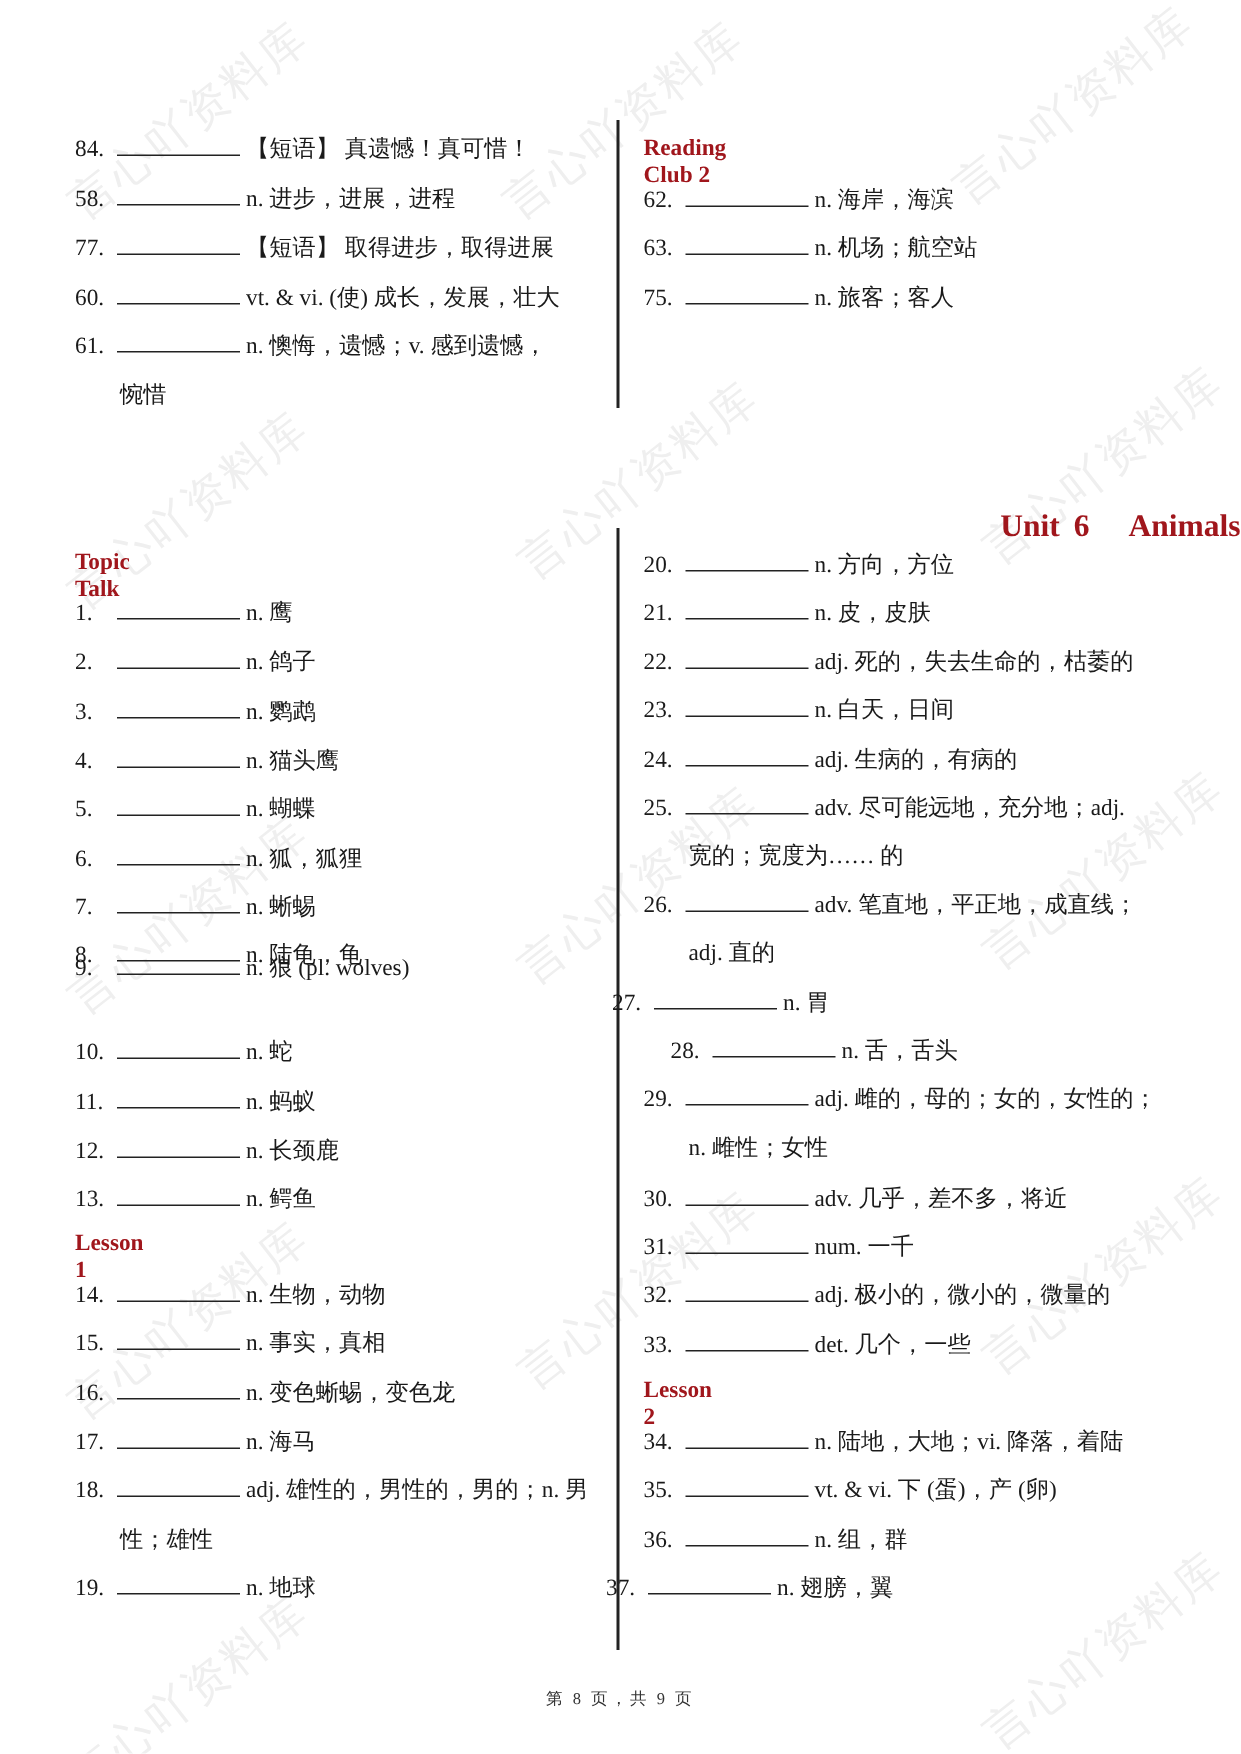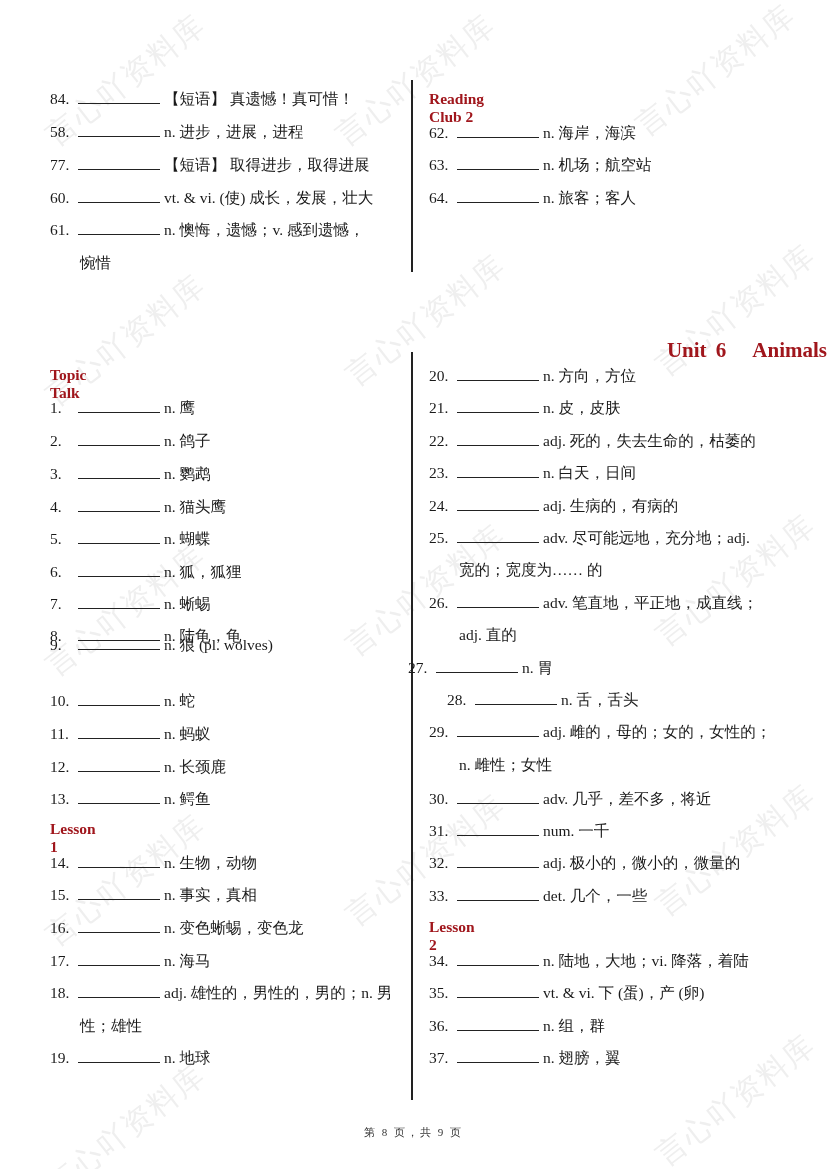--- a/index.html
+++ b/index.html
@@ -65,21 +65,21 @@
 
 <div class="col" style="left:0;top:0;">
   <div class="heading" style="left:429px;top:90px">Reading Club 2</div>
   <div class="row" style="left:429px;top:123px">
     <span class="num">62.</span><span class="blank"></span><span class="defn">n. 海岸，海滨</span>
   </div>
   <div class="row" style="left:429px;top:155px">
     <span class="num">63.</span><span class="blank"></span><span class="defn">n. 机场；航空站</span>
   </div>
   <div class="row" style="left:429px;top:188px">
-    <span class="num">64.</span><span class="blank"></span><span class="defn">n. 旅客；客人</span>
+    <span class="num">75.</span><span class="blank"></span><span class="defn">n. 旅客；客人</span>
   </div>
 </div>
 
 <div class="title">
   <span>Unit 6</span><span class="gap"></span><span>Animals</span>
 </div>
 
 <div class="col" style="left:0;top:0;">
   <div class="heading" style="left:50px;top:366px">Topic Talk</div>
 
@@ -125,16 +125,16 @@
   <div class="row" style="left:429px;top:789px"><span class="num">30.</span><span class="blank"></span><span>adv. 几乎，差不多，将近</span></div>
   <div class="row" style="left:429px;top:821px"><span class="num">31.</span><span class="blank"></span><span>num. 一千</span></div>
   <div class="row" style="left:429px;top:853px"><span class="num">32.</span><span class="blank"></span><span>adj. 极小的，微小的，微量的</span></div>
   <div class="row" style="left:429px;top:886px"><span class="num">33.</span><span class="blank"></span><span>det. 几个，一些</span></div>
 
   <div class="heading" style="left:429px;top:918px">Lesson 2</div>
 
   <div class="row" style="left:429px;top:951px"><span class="num">34.</span><span class="blank"></span><span>n. 陆地，大地；vi. 降落，着陆</span></div>
   <div class="row" style="left:429px;top:983px"><span class="num">35.</span><span class="blank"></span><span>vt. &amp; vi. 下 (蛋)，产 (卵)</span></div>
   <div class="row" style="left:429px;top:1016px"><span class="num">36.</span><span class="blank"></span><span>n. 组，群</span></div>
-  <div class="row" style="left:429px;top:1048px"><span class="num">37.</span><span class="blank"></span><span>n. 翅膀，翼</span></div>
+  <div class="row" style="left:404px;top:1048px"><span class="num">37.</span><span class="blank"></span><span>n. 翅膀，翼</span></div>
 </div>
 
 <div class="footer">第 8 页，共 9 页</div>
 
 </body></html>

